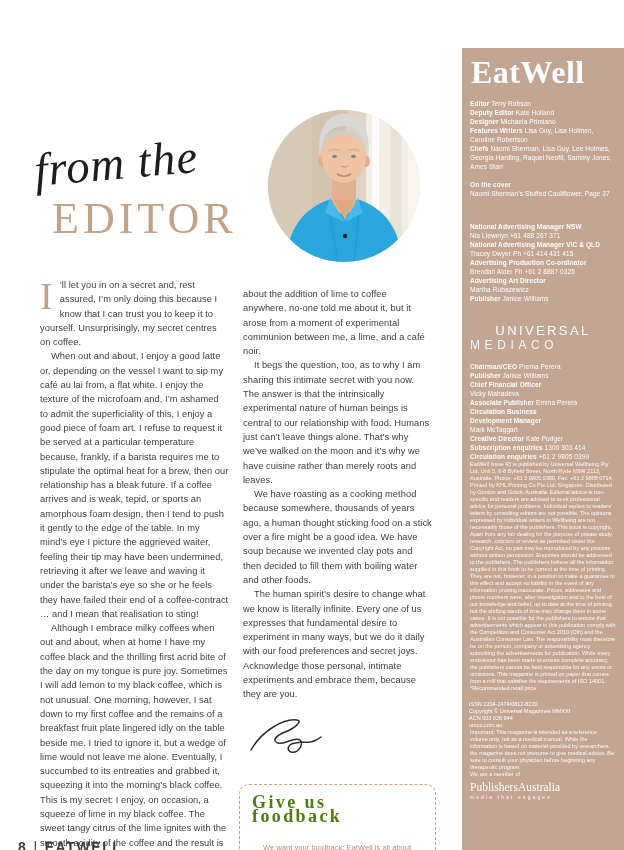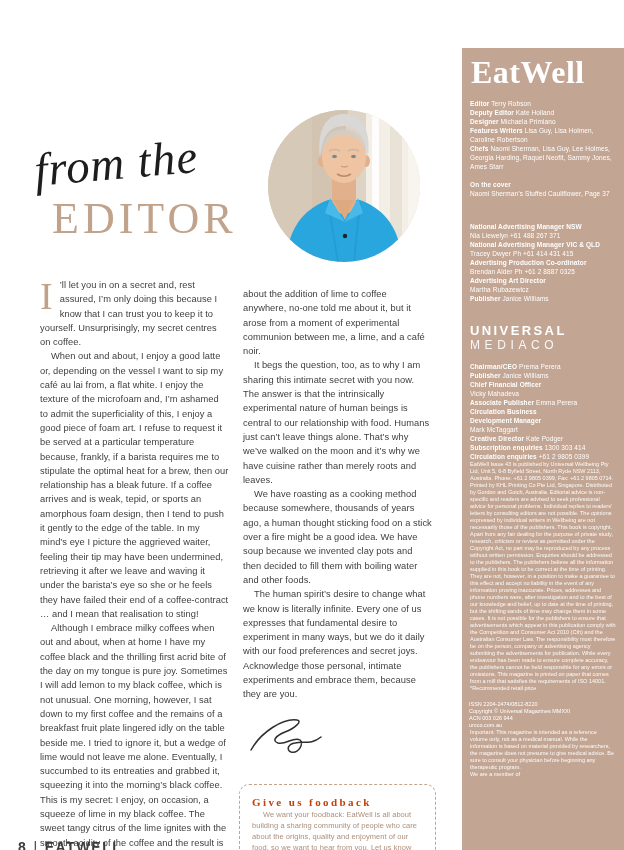--- a/index.html
+++ b/index.html
@@ -9,21 +9,21 @@
   
   .sidebar{position:absolute;left:462px;top:48px;width:162px;height:802px;
            background:#c3a593;color:#fff;box-sizing:border-box;padding:8px 8px 0 7px;}
   .logo{font-family:"Liberation Serif",serif;font-weight:700;font-size:32px;
         letter-spacing:.5px;margin:0 0 11px 2px;line-height:1;}
   .sb-block{margin:0 0 0 1px;}
   .sb-line{font-size:6.5px;line-height:9px;letter-spacing:.1px;}
   .sb-line .b{font-weight:700;}
   .mt-sm{margin-top:9px;} .mt-md{margin-top:16px;} .mt-lg{margin-top:24px;}
   .um-logo{margin:21px 0 10px 1px;}
-  .um-top{font-size:13px;font-weight:700;letter-spacing:2.4px;line-height:1.05;}
+  .um-top{font-size:13px;font-weight:400;letter-spacing:2.4px;line-height:1.05;text-align:center;}
   .um-bottom{font-size:12px;font-weight:400;letter-spacing:4.6px;opacity:.92;line-height:1.2;}
   .legal{font-size:5.5px;line-height:7px;margin:0 0 0 1px;opacity:.96;}
   .legal-lines div{font-size:5.5px;line-height:7px;}
   .pa-logo{margin:3px 0 0 1px;}
   .pa-name{font-family:"Liberation Serif",serif;font-size:11.5px;line-height:1.1;}
   .pa-tagline{font-size:4.8px;letter-spacing:2.2px;margin-top:1px;}
 
   
   .content{position:absolute;left:0;top:0;width:462px;height:850px;}
   .script-title{position:absolute;left:34px;top:136px;font-family:"Liberation Serif",serif;
@@ -39,22 +39,22 @@
   .col{width:189px;color:#3e3e3e;font-size:9.3px;line-height:14.3px;letter-spacing:.05px;}
   .col2{padding-top:9px;}
   .col p{margin:0;text-indent:11px;}
   .col p.flush,.col p.drop{text-indent:0;}
   .dropcap{float:left;font-family:"Liberation Serif",serif;font-size:38px;line-height:31px;
            color:#c0a189;padding:3px 7px 0 0;}
 
   .signature{margin:8px 0 0 2px;}
   .feedback{box-sizing:border-box;width:197px;margin:14px 0 0 -4px;
             border:1px dashed #c2a48c;border-radius:10px;padding:10px 12px 9px 12px;}
-  .fb-title{font-family:"Liberation Serif",serif;font-weight:700;font-size:11px;
-            letter-spacing:2.4px;color:#c2410c;margin-bottom:0;}
+  .fb-title{font-family:"Liberation Serif",serif;font-weight:700;font-size:18px;
+            letter-spacing:2.4px;color:#4d7c0f;margin-bottom:18px;}
   .fb-body{margin:0;font-size:7.5px;line-height:11px;color:#ad8f7c;text-indent:0;}
 
   .page-footer{position:absolute;left:18px;top:819px;font-size:14px;letter-spacing:1.6px;
                color:#3c3c3c;font-weight:700;margin-top:20px;}
   .page-footer .sep{font-weight:400;margin:0 6px;color:#3c3c3c;}
 </style>
 </head>
 <body>
 
 <div class="page">
@@ -168,19 +168,23 @@
         <div>ACN 003 026 944</div>
       </div>
     <div class="legal-lines">
       <div>umco.com.au</div>
     </div>
 
     <p class="legal mt-sm">Important: This magazine is intended as a reference volume only, not as a medical manual. While the information is based on material provided by researchers, the magazine does not presume to give medical advice. Be sure to consult your physician before beginning any therapeutic program.</p>
 
     <p class="legal mt-sm">We are a member of</p>
 
+    <div class="pa-logo">
+      <div class="pa-name">PublishersAustralia</div>
+      <div class="pa-tagline">media that engages</div>
+    </div>
   </aside>
 
   <footer class="page-footer">
     <span>8</span><span class="sep">|</span><span>EATWELL</span>
   </footer>
 
 </div>
 
 </body></html>

